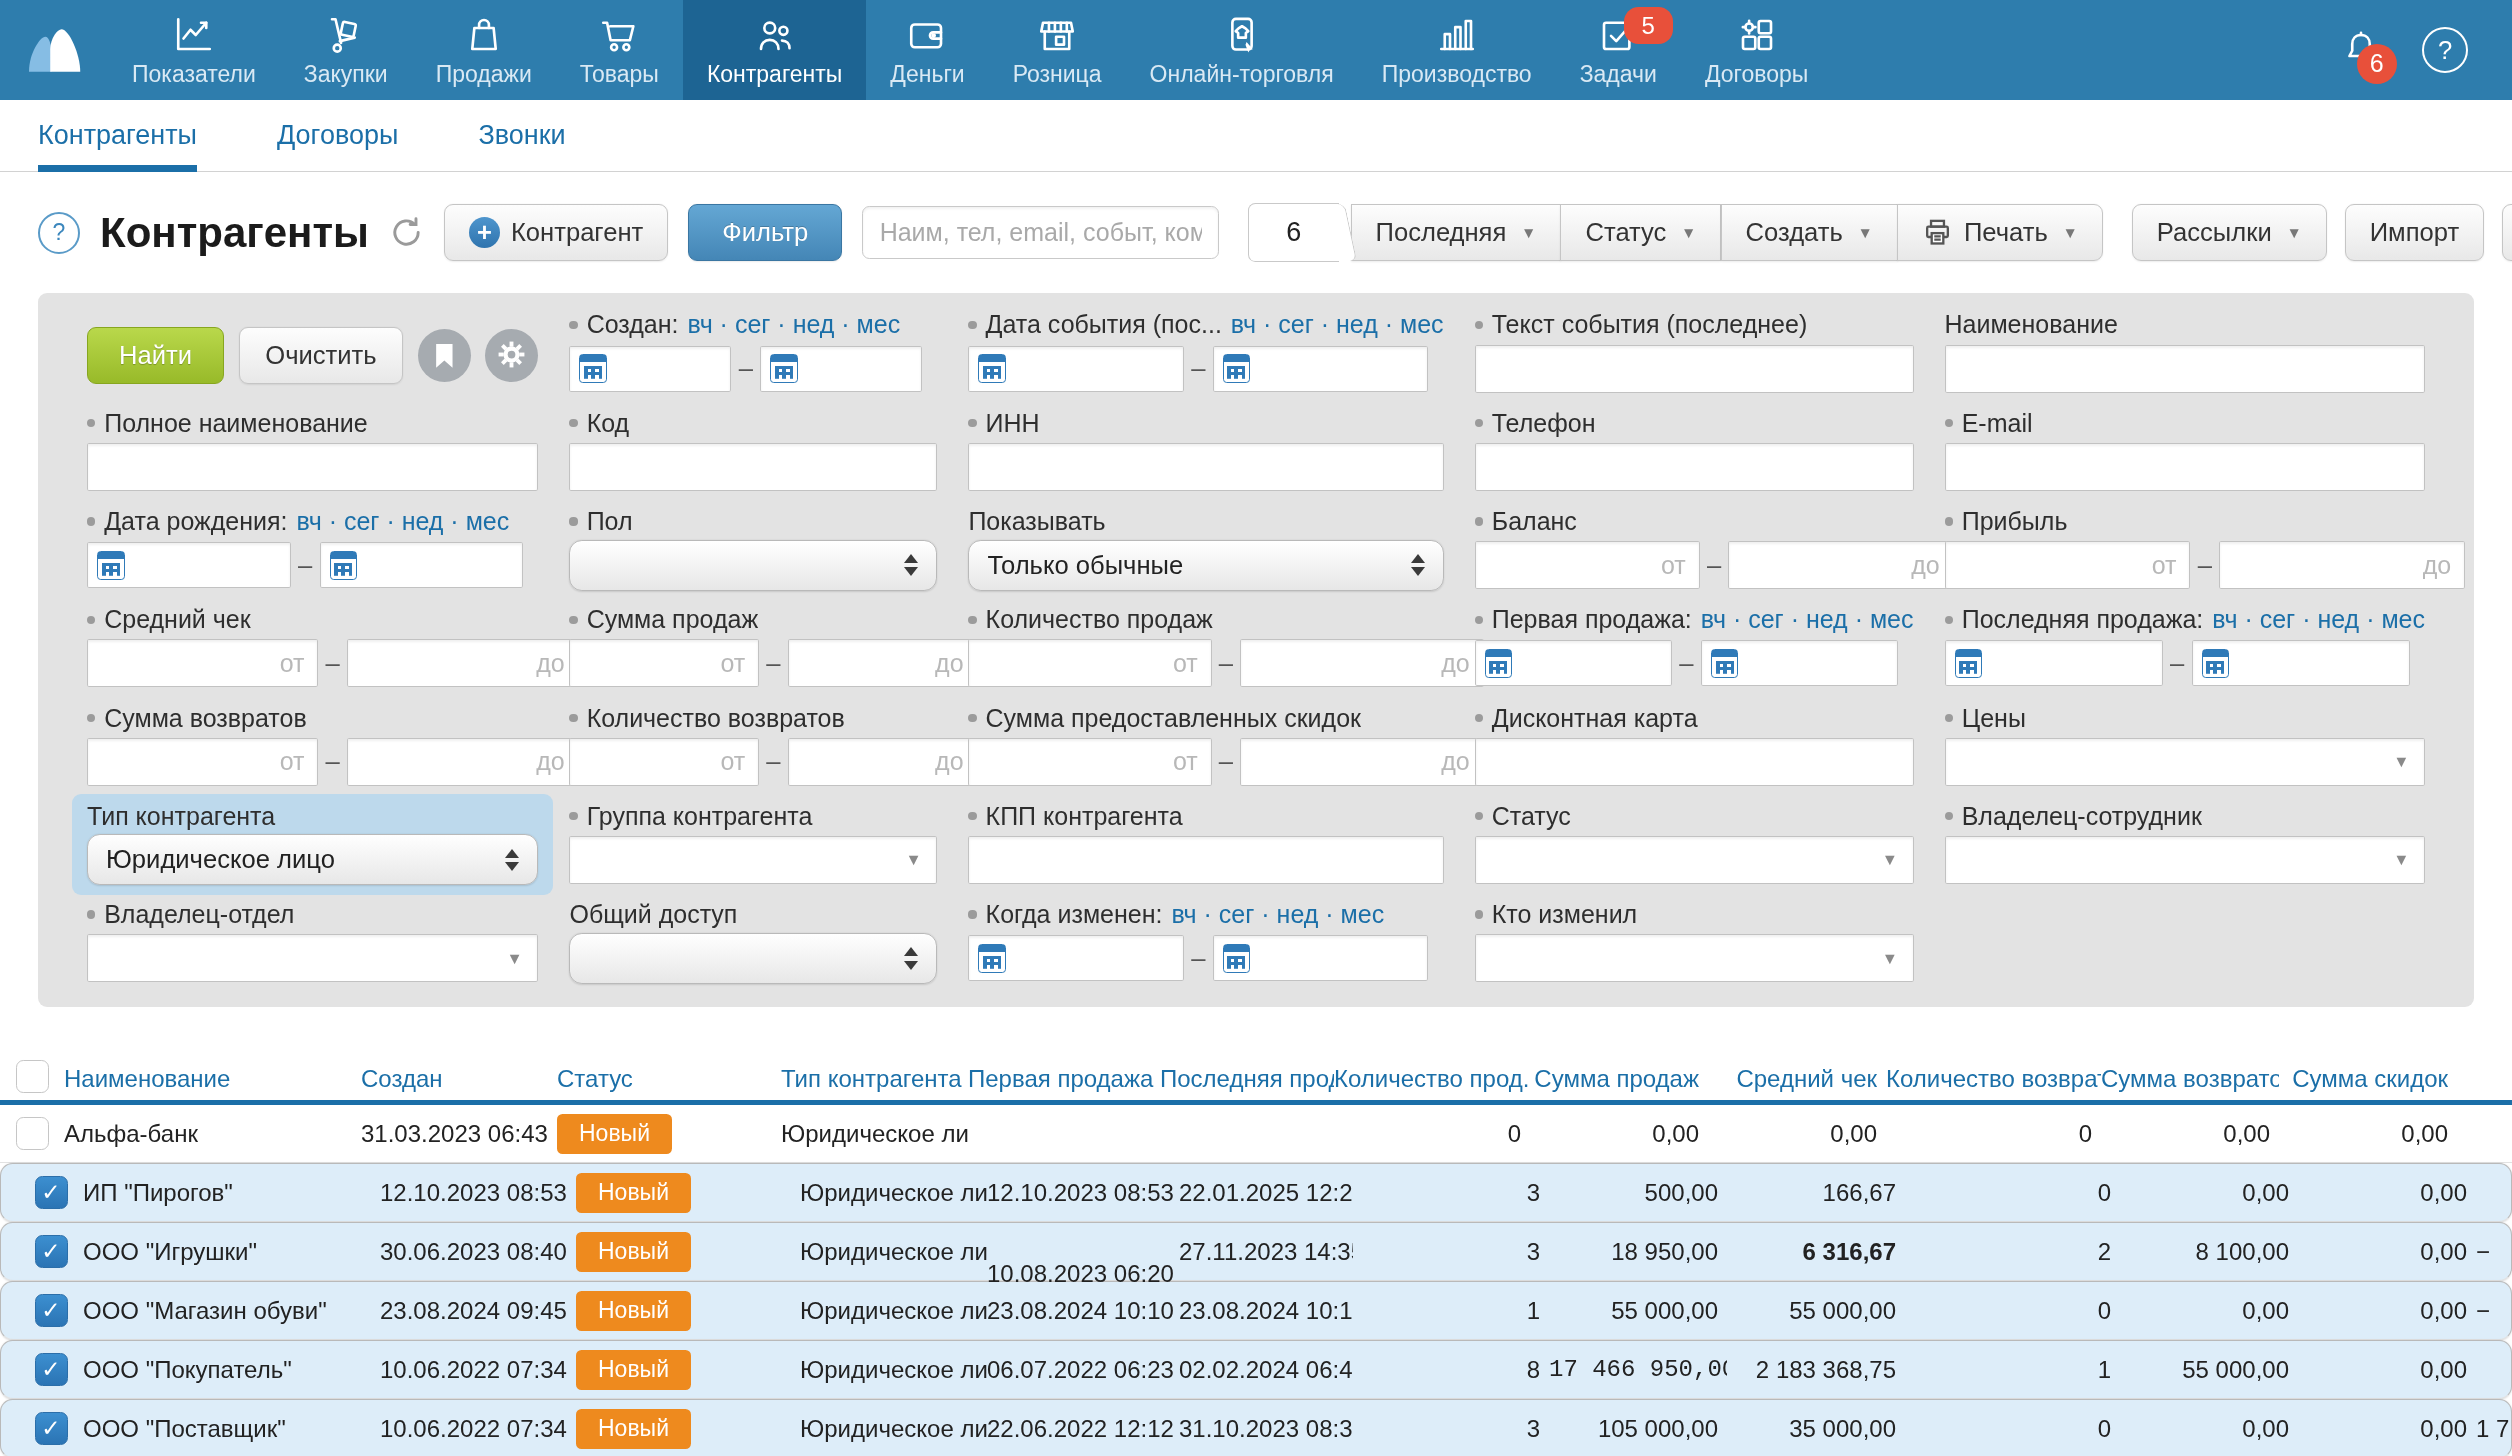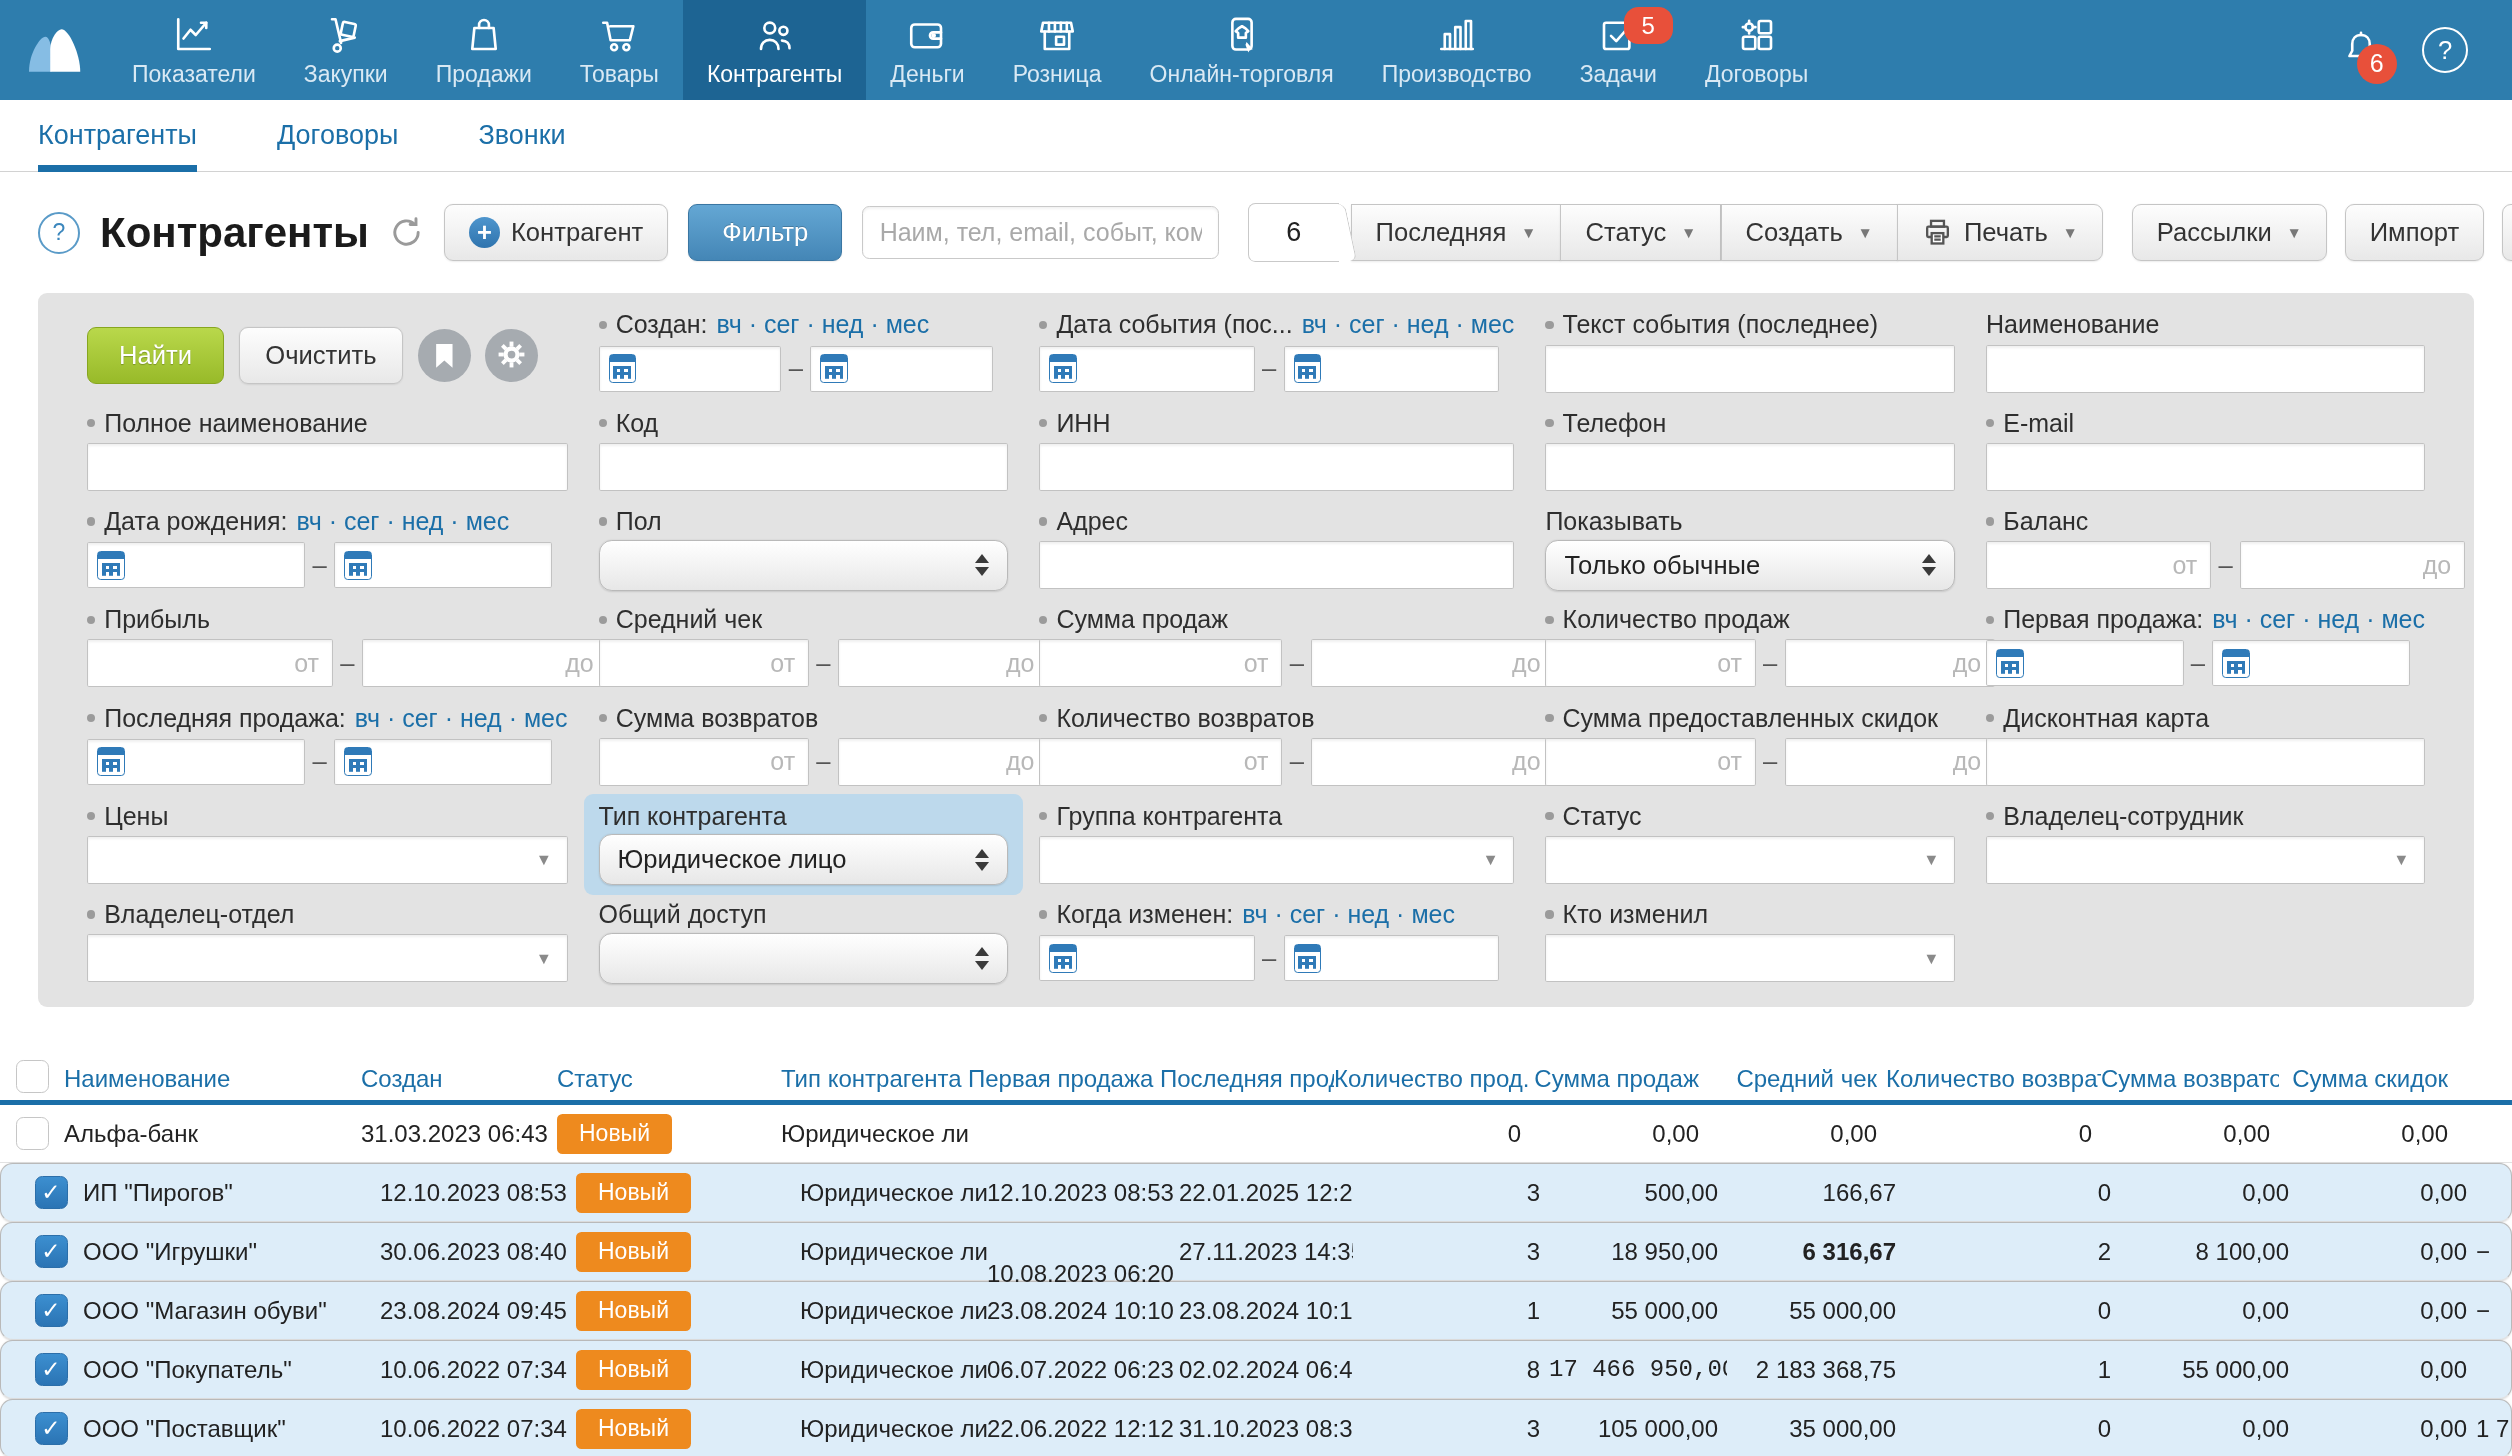--- a/index.html
+++ b/index.html
@@ -464,29 +464,20 @@
             <span></span>
             <span class="updown">
               <i class="up"></i>
               <i class="down"></i>
             </span>
           </div>
         </div>
       </div>
       <div class="cell">
         <div class="f-label">
-          <span class="dot"></span>
-          <span>Адрес</span>
-        </div>
-        <div class="ctl">
-          <input class="tbox" style="">
-        </div>
-      </div>
-      <div class="cell">
-        <div class="f-label">
           <span>Показывать</span>
         </div>
         <div class="ctl">
           <div class="sel">
             <span>Только обычные</span>
             <span class="updown">
               <i class="up"></i>
               <i class="down"></i>
             </span>
           </div>
@@ -648,20 +639,29 @@
       </div>
       <div class="cell">
         <div class="f-label">
           <span class="dot"></span>
           <span>Группа контрагента</span>
         </div>
         <div class="ctl">
           <div class="cmb">
             <span class="cmb-caret">▼</span>
           </div>
+        </div>
+      </div>
+      <div class="cell">
+        <div class="f-label">
+          <span class="dot"></span>
+          <span>КПП контрагента</span>
+        </div>
+        <div class="ctl">
+          <input class="tbox" style="">
         </div>
       </div>
       <div class="cell">
         <div class="f-label">
           <span class="dot"></span>
           <span>Статус</span>
         </div>
         <div class="ctl">
           <div class="cmb">
             <span class="cmb-caret">▼</span>

